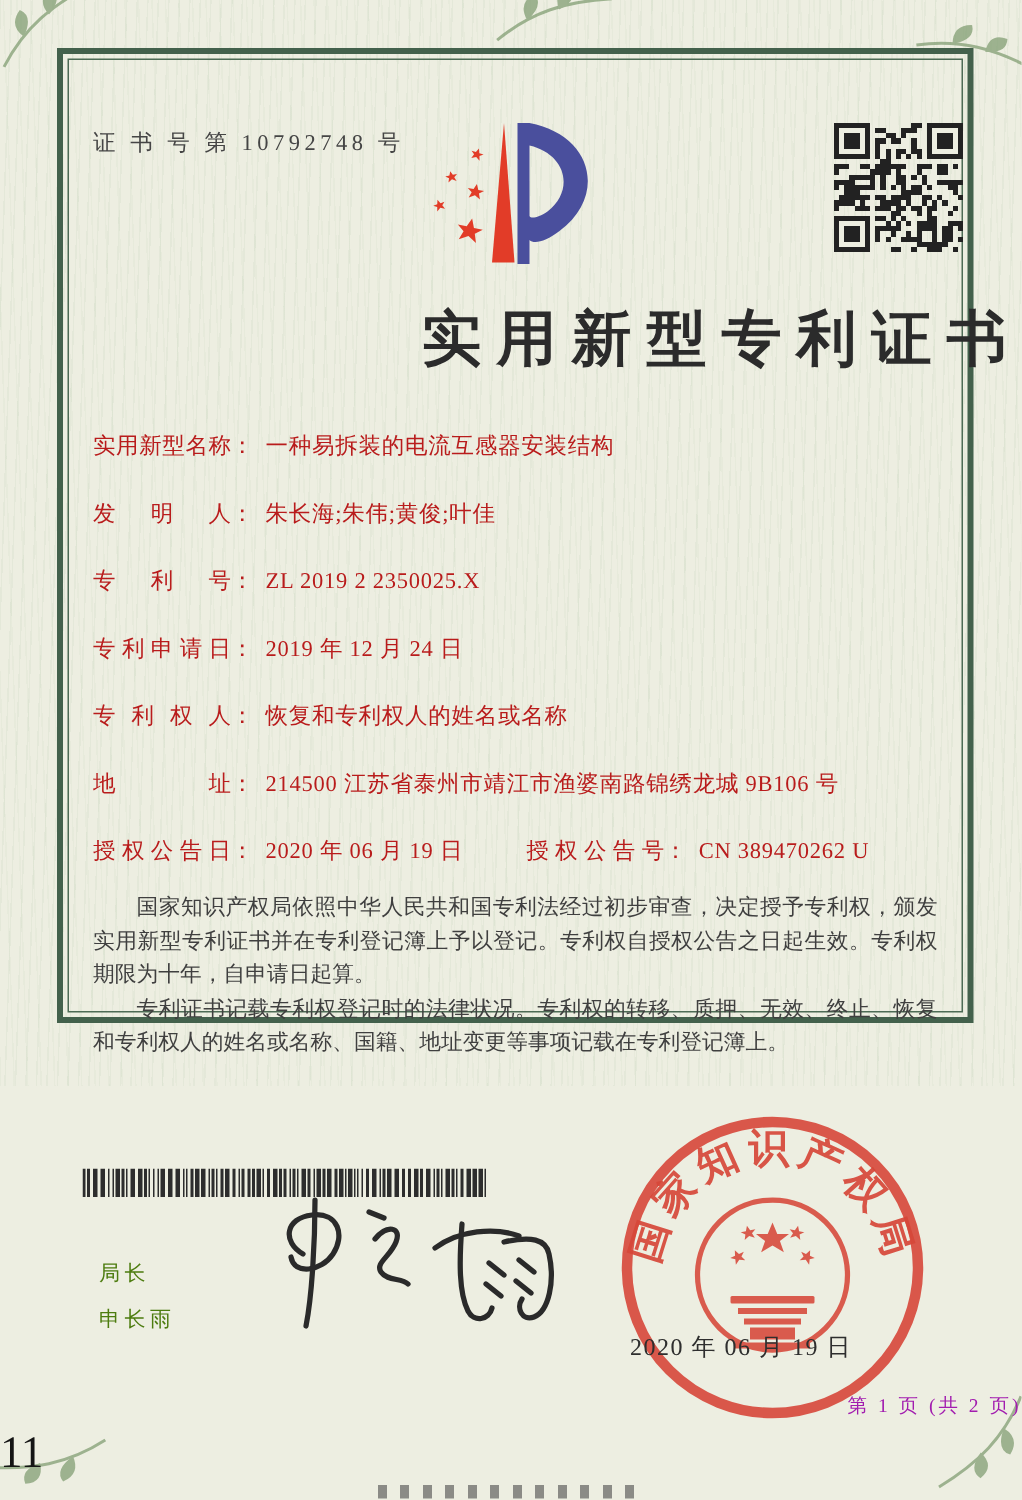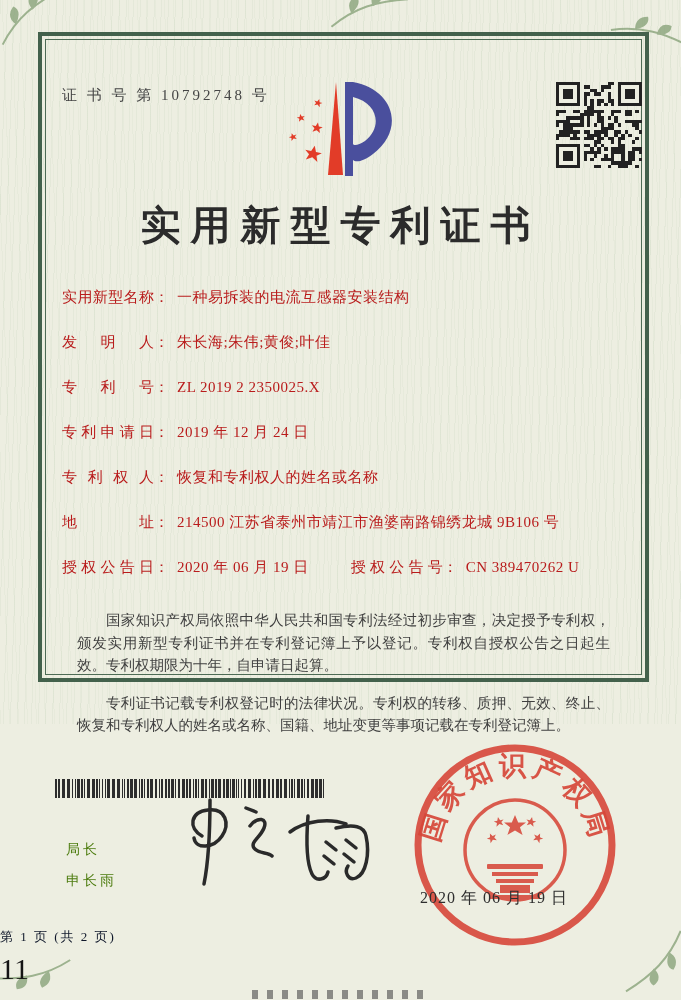--- a/index.html
+++ b/index.html
@@ -25,54 +25,54 @@
   .frame::after{
     content:"";position:absolute;inset:3px;border:1px solid #4d6b55;
   }
   .cert-no{
     position:absolute;left:62px;top:86px;
     font-size:15px;letter-spacing:3px;color:#454545;z-index:2;
   }
   .logo{position:absolute;left:272px;top:74px;width:130px;height:114px;z-index:2;}
   .qr{position:absolute;left:556px;top:82px;width:86px;height:86px;z-index:2;}
   .title{
-    position:absolute;left:0;right:0;top:198px;text-align:center;
+    position:absolute;left:0;right:0;top:198px;text-align:right;
     font-size:40px;font-weight:700;letter-spacing:10px;color:#2b2b2b;z-index:2;
   }
   .row{
     position:absolute;left:62px;right:50px;
     font-size:15px;color:#b91c1c;z-index:2;white-space:nowrap;
   }
   .lbl{
     display:inline-block;width:92px;
     text-align:justify;text-align-last:justify;
     vertical-align:bottom;
   }
   .colon{margin-right:8px;}
   .val{letter-spacing:.5px;}
   .grant-second{margin-left:42px;}
   .paras{
     position:absolute;left:62px;right:56px;top:594px;z-index:2;
     font-size:14.5px;line-height:22.5px;color:#3f3f3f;text-align:justify;
   }
-  .paras p{margin:15px;text-indent:2em;}
+  .paras p{margin:0;text-indent:2em;}
   .barcode{position:absolute;left:55px;top:779px;width:276px;height:19px;z-index:2;}
   .signer{
     position:absolute;left:66px;top:834px;z-index:2;
     font-size:14px;color:#4d7c0f;letter-spacing:3px;line-height:31px;
   }
   .signature{position:absolute;left:150px;top:798px;width:240px;height:100px;z-index:3;}
   .seal{position:absolute;left:408px;top:738px;width:214px;height:214px;z-index:2;opacity:.92;}
   .seal-date{
     position:absolute;left:420px;top:888px;z-index:4;
     font-size:16px;color:#2e2e2e;letter-spacing:1px;white-space:nowrap;
   }
   .page-ind{
-    position:absolute;left:0;right:0;top:928px;text-align:left;
-    font-size:13px;color:#0f172a;letter-spacing:2px;z-index:2;
+    position:absolute;left:0;right:0;top:928px;text-align:right;
+    font-size:13px;color:#a21caf;letter-spacing:2px;z-index:2;
   }
   .bottom-num{
     position:absolute;left:0;right:0;top:952px;text-align:left;
     font-size:30px;color:#141414;z-index:3;font-family:"Liberation Serif",serif;
   }
   .cut-marks{
     position:absolute;left:252px;top:990px;width:180px;height:9px;z-index:3;
     background:repeating-linear-gradient(90deg,#3c3c3c 0 6px,transparent 6px 15px);
     opacity:.55;filter:blur(.4px);
   }

